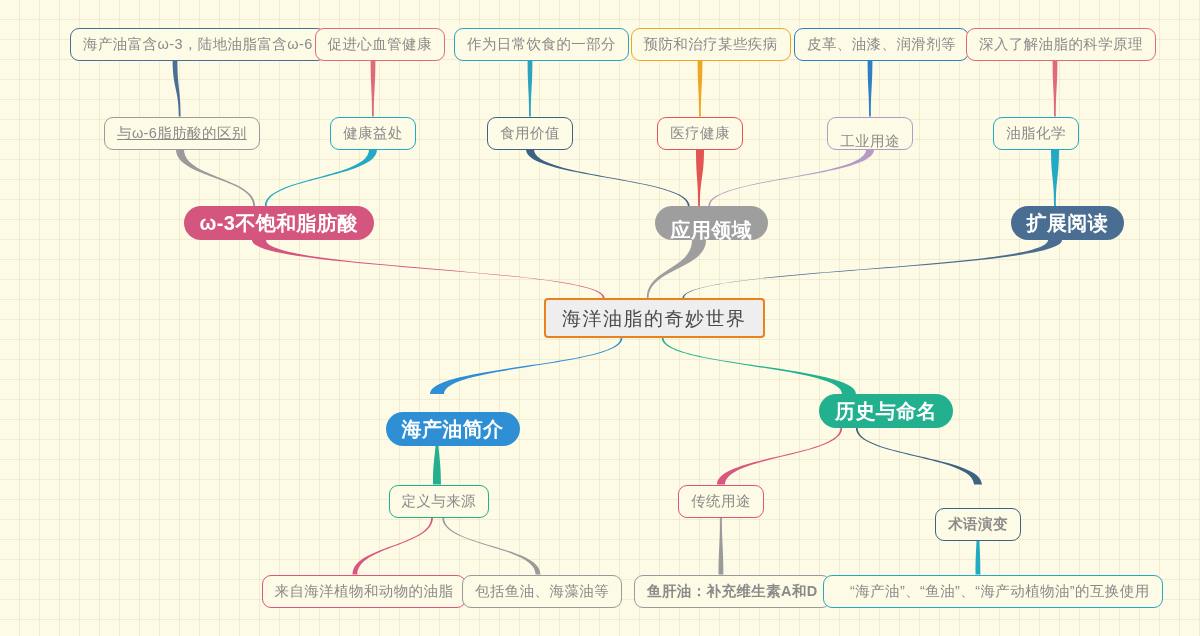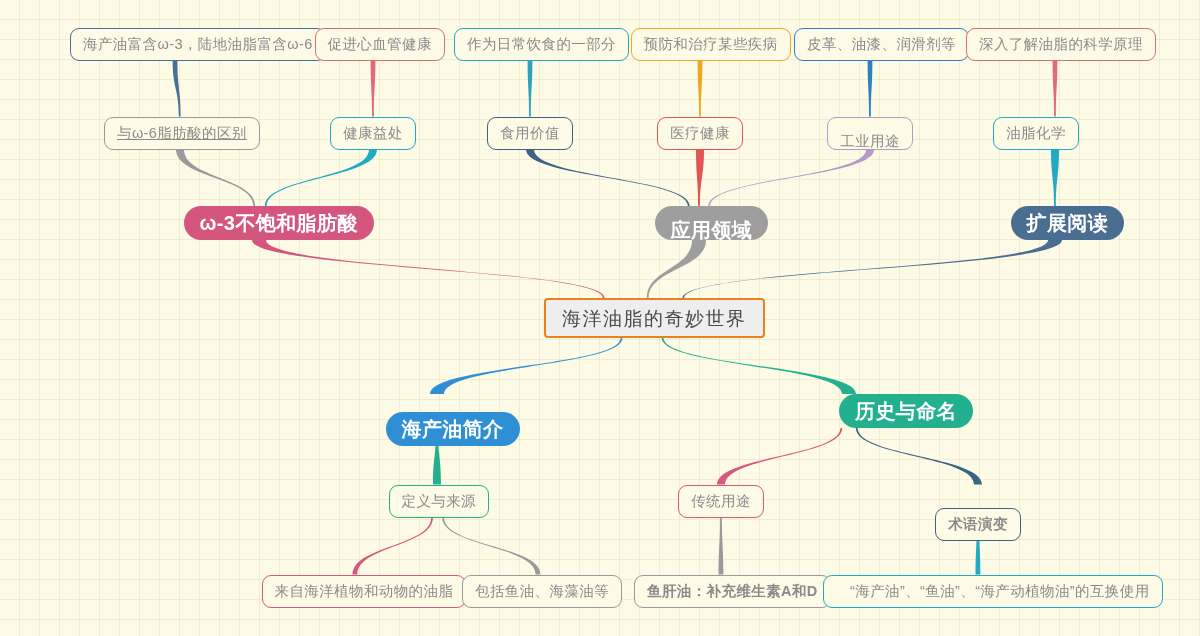--- a/index.html
+++ b/index.html
@@ -107,21 +107,21 @@
       </div>
       <div class="node n-filled" style="left: 654.5px; top: 206px; min-width: 89px; height: 34px; background: rgb(158, 158, 158); align-items: flex-end;">
         <span>应用领域</span>
       </div>
       <div class="node n-filled" style="left: 1010.5px; top: 206px; min-width: 89px; height: 34px; background: rgb(74, 109, 146);">
         <span>扩展阅读</span>
       </div>
       <div class="node n-filled" style="left: 385.5px; top: 412px; min-width: 103px; height: 34px; background: rgb(47, 143, 212);">
         <span>海产油简介</span>
       </div>
-      <div class="node n-filled" style="left: 839px; top: 394px; min-width: 103px; height: 34px; background: rgb(34, 176, 143);">
+      <div class="node n-filled" style="left: 819px; top: 394px; min-width: 103px; height: 34px; background: rgb(34, 176, 143);">
         <span>历史与命名</span>
       </div>
       <div class="node n-outline" style="left: 104px; top: 116.5px; min-width: 152px; height: 33px; border-color: rgb(154, 154, 154); text-decoration: underline;">
         <span>与ω-6脂肪酸的区别</span>
       </div>
       <div class="node n-outline" style="left: 330px; top: 116.5px; min-width: 86px; height: 33px; border-color: rgb(34, 169, 196);">
         <span>健康益处</span>
       </div>
       <div class="node n-outline" style="left: 487px; top: 116.5px; min-width: 86px; height: 33px; border-color: rgb(60, 99, 132);">
         <span>食用价值</span>

